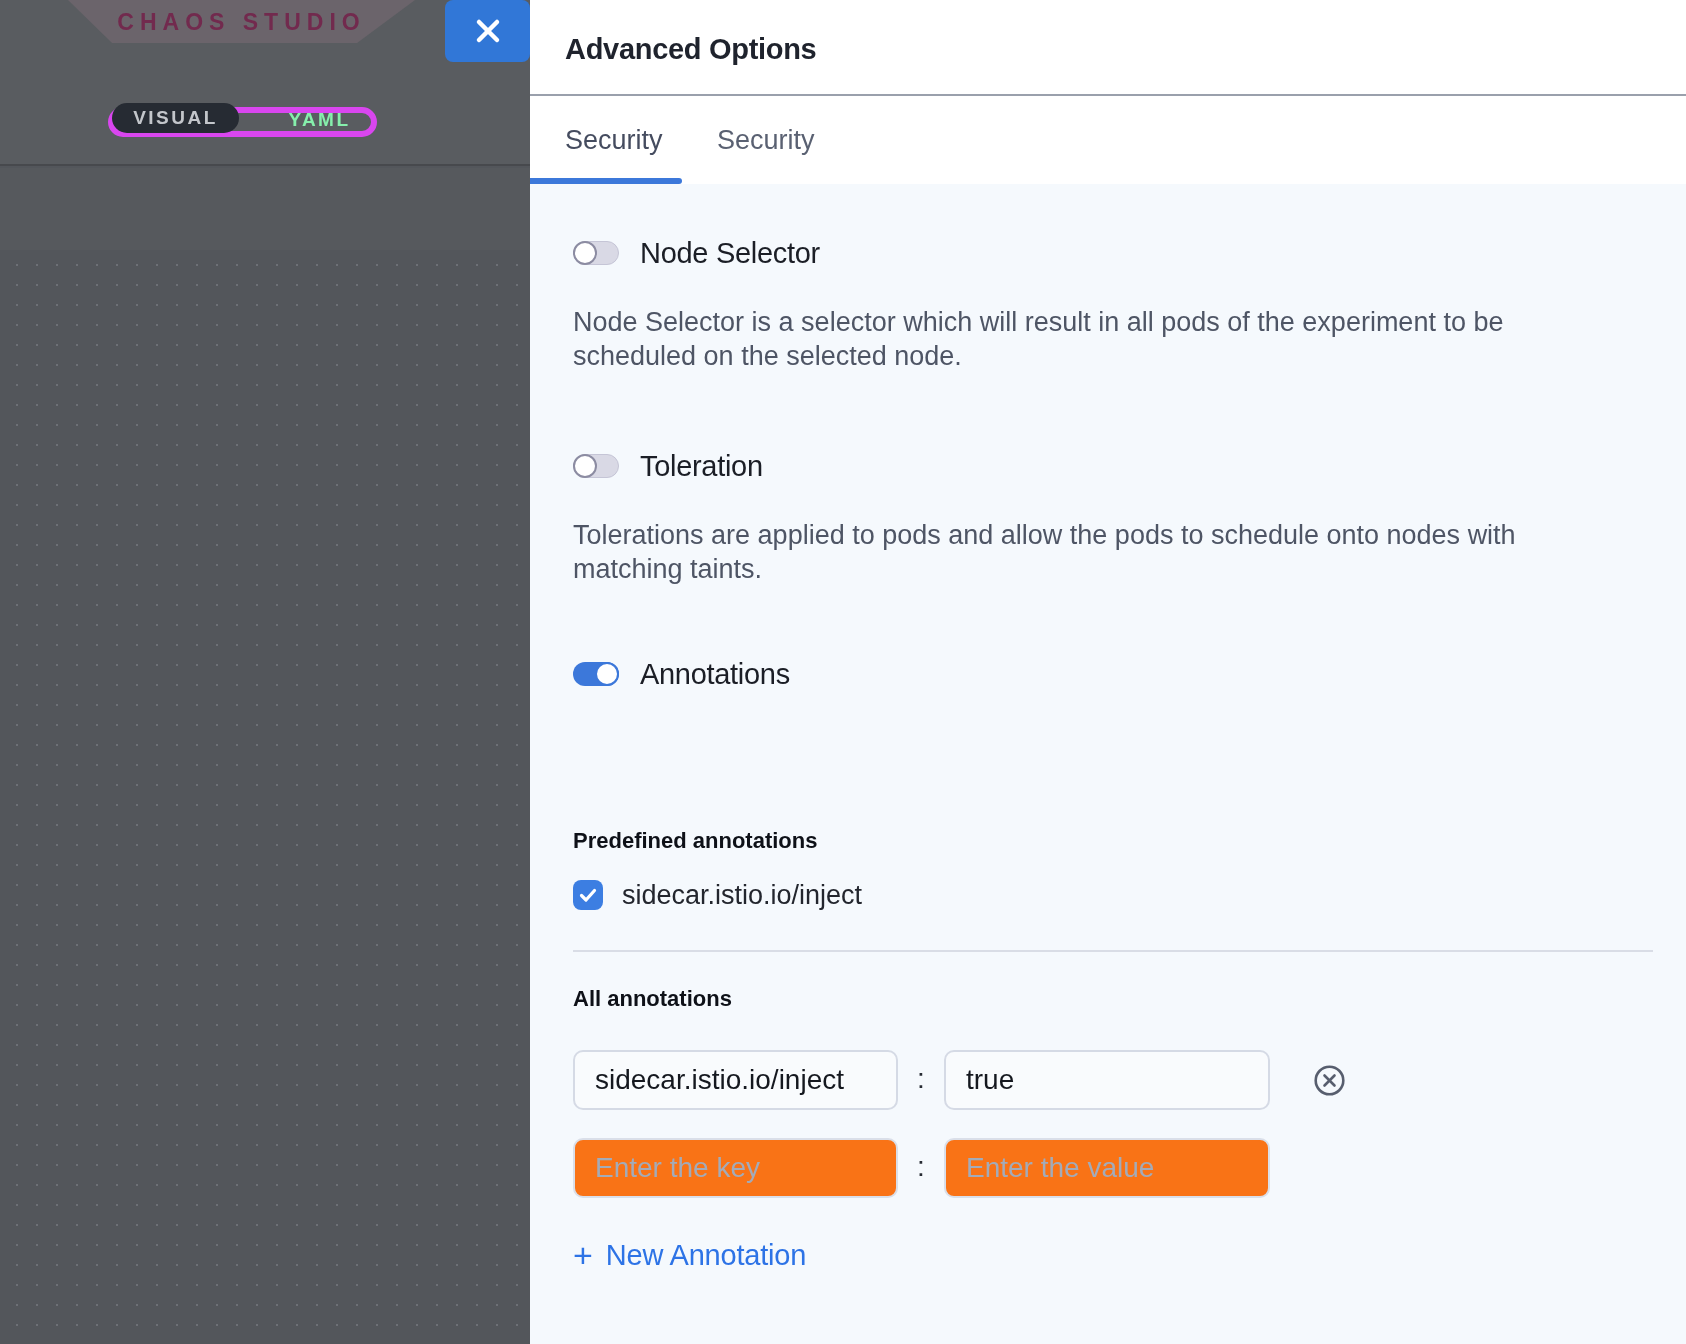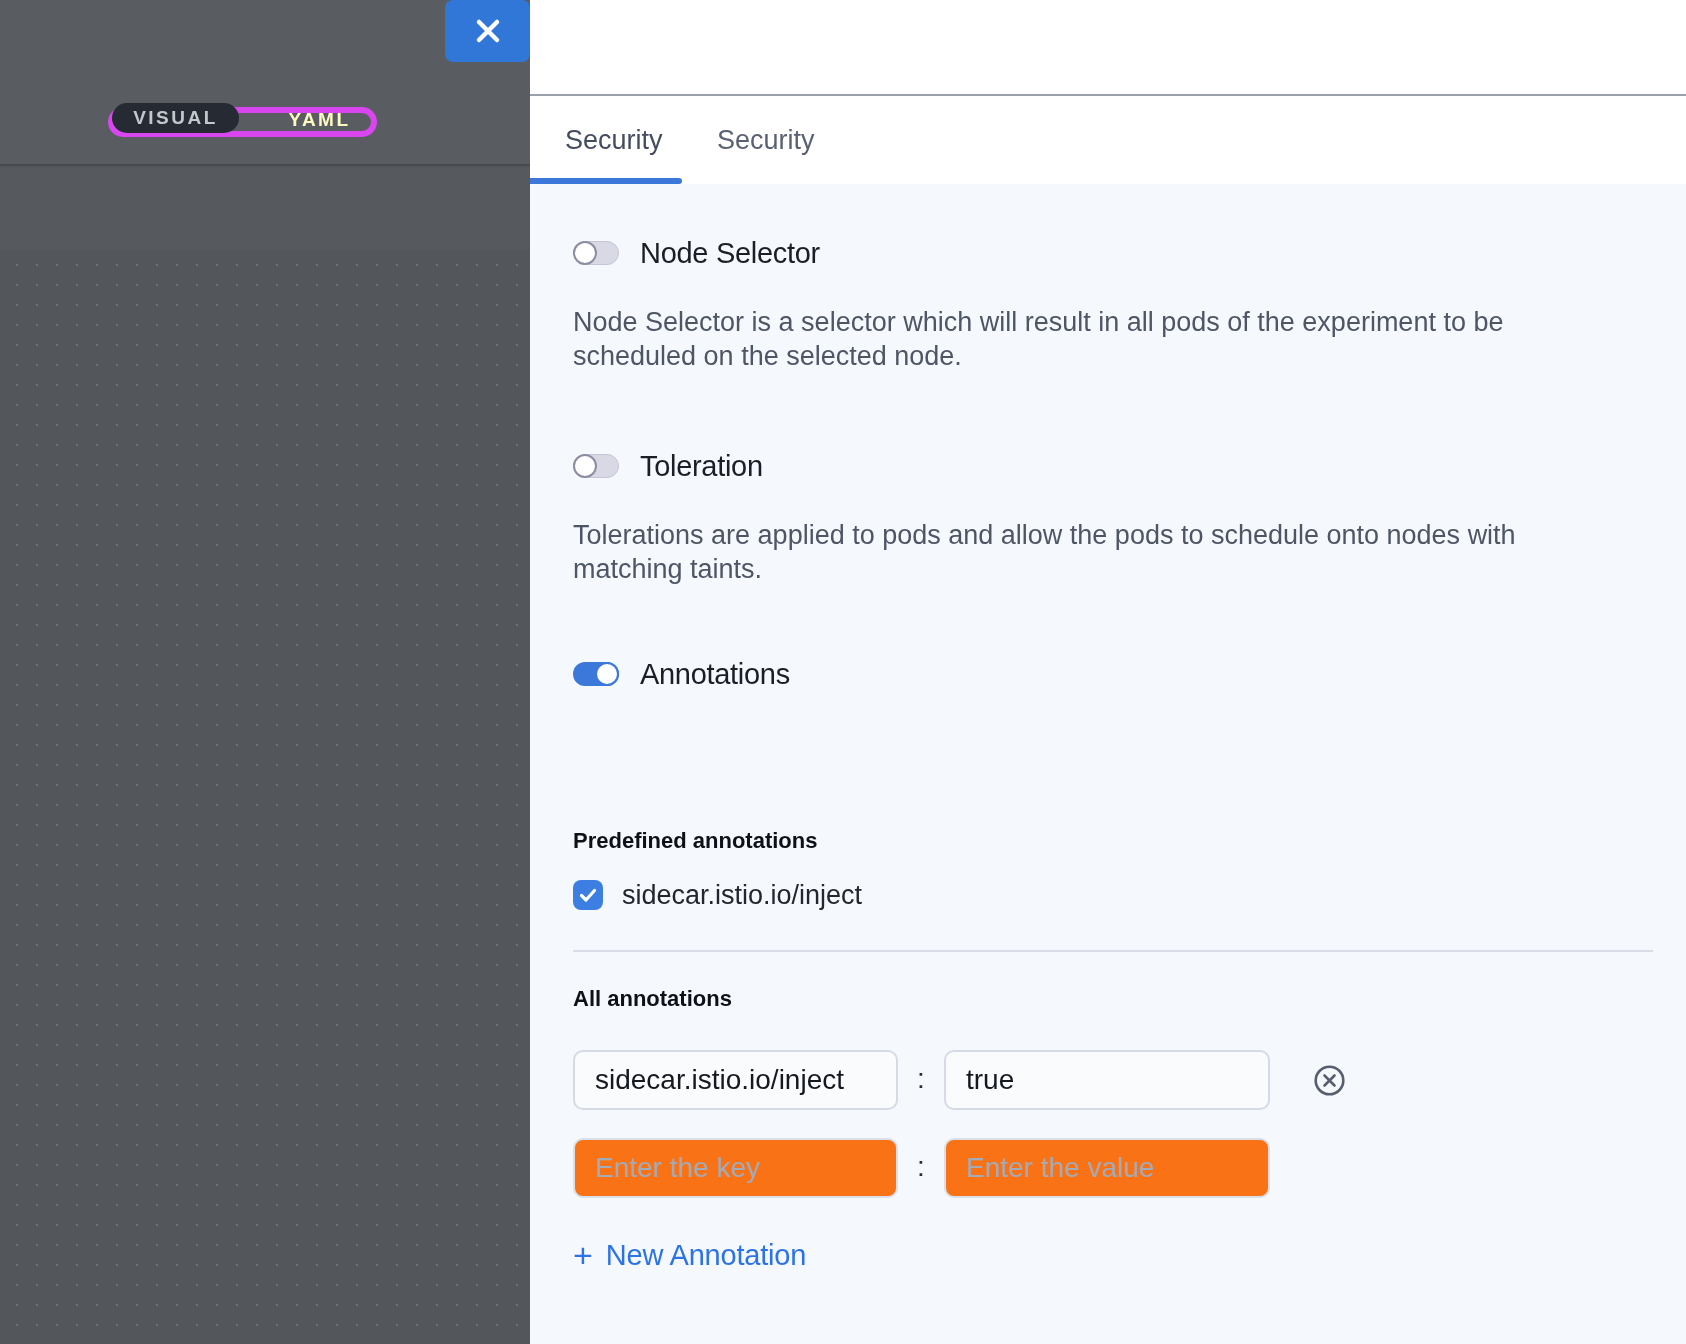--- a/index.html
+++ b/index.html
@@ -25,21 +25,21 @@
   .seg {
     position:absolute; left:108px; top:107px; width:269px; height:30px;
     border:6px solid #d946ef; border-radius:16px; display:flex; align-items:flex-end;
   }
   .seg-opt {
     display:flex; align-items:center; justify-content:center;
     font-size:19px; font-weight:700; letter-spacing:2.5px; cursor:pointer;
   }
   .seg-visual { width:127px; margin:-2px 0 -2px -2px; height:30px;
     background:#262b33; border-radius:16px; color:#c3c6cb; }
-  .seg-yaml { flex:1; color:#fef9c3;padding-left:29px; }
+  .seg-yaml { flex:1; color:#86efac;padding-left:29px; }
   .u-mid { position:absolute; left:0; top:168px; width:530px; height:82px; background:#56595d; }
   .u-canvas {
     position:absolute; left:0; top:250px; width:530px; height:1094px;
     background-color:#53565b;
     background-image:radial-gradient(circle,#6d7076 1.2px,transparent 1.4px);
     background-size:20px 20px; background-position:7px 5px;
   }
 
   
   .close-btn {
@@ -114,20 +114,23 @@
     background:none; border:none; padding:0;
     font-family:"Liberation Sans","DejaVu Sans",sans-serif; }
   .add-plus { font-size:34px; font-weight:500; line-height:36px; }
   .add-text { font-size:29px; font-weight:500; line-height:36px; letter-spacing:-0.2px; }
 </style>
 </head>
 <body>
 
 <div class="underlay">
   <div class="u-header">
+    <div class="banner">
+      <span>CHAOS STUDIO</span>
+    </div>
     <div class="seg">
       <div class="seg-opt seg-visual">
         <span>VISUAL</span>
       </div>
       <div class="seg-opt seg-yaml">
         <span>YAML</span>
       </div>
     </div>
   </div>
   <div class="u-mid"></div>
@@ -135,20 +138,21 @@
 </div>
 
 <button class="close-btn">
   <svg width="28" height="28" viewBox="0 0 28 28">
     <line x1="5" y1="5" x2="23" y2="23" stroke="#ffffff" stroke-width="4.5" stroke-linecap="round"></line>
     <line x1="23" y1="5" x2="5" y2="23" stroke="#ffffff" stroke-width="4.5" stroke-linecap="round"></line>
   </svg>
 </button>
 
 <div class="drawer">
+  <div class="d-title">Advanced Options</div>
   <div class="d-header-sep"></div>
 
   <div class="tab tab-general">
     <span>Security</span>
   </div>
   <div class="tab tab-security">
     <span>Security</span>
   </div>
 
   <div class="d-content"></div>

